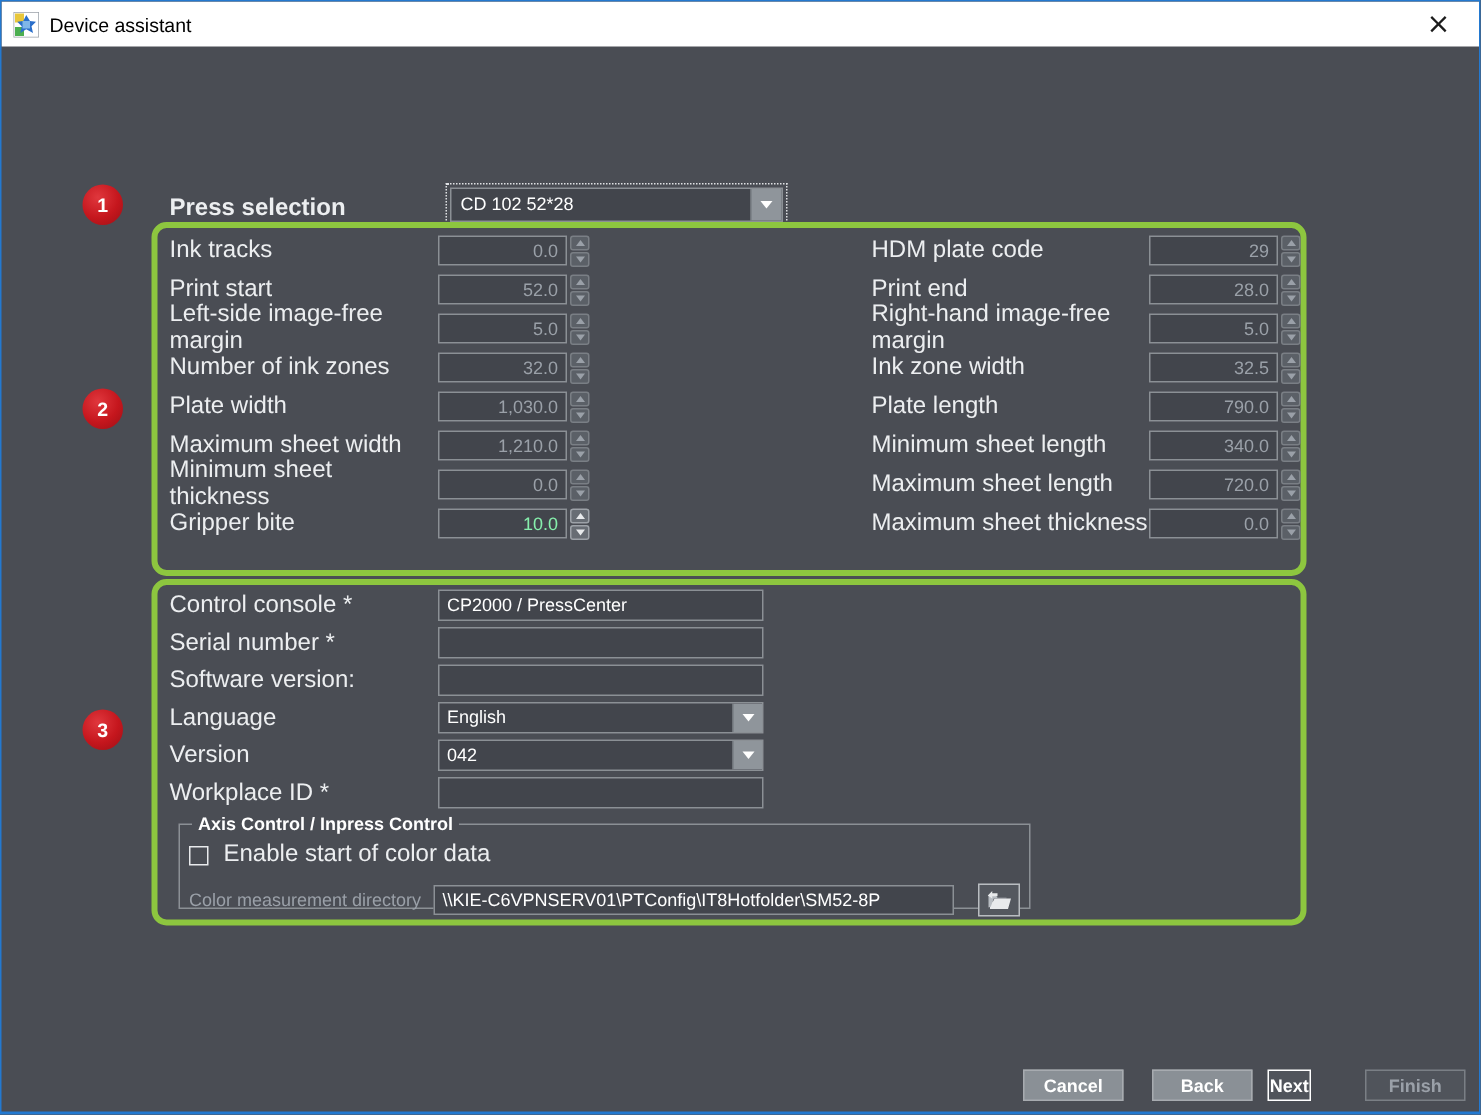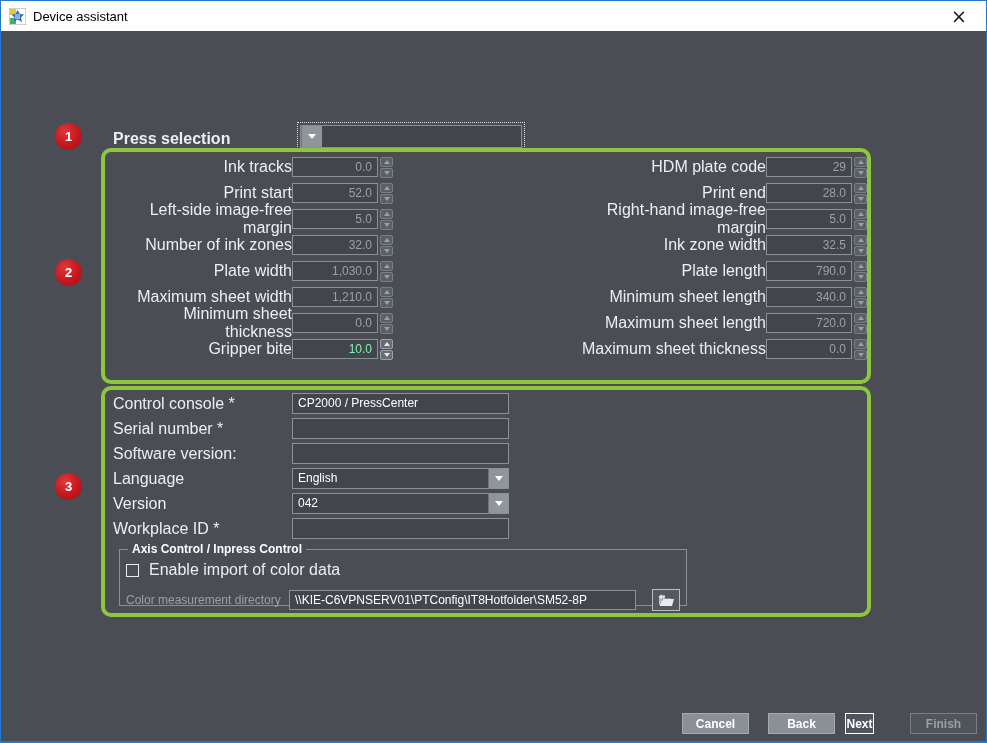--- a/index.html
+++ b/index.html
@@ -25,21 +25,21 @@
   
   .lbl { color: #eceef0; font-size: 16px; }
   .field {
     background: #42454c; border: 1px solid #8b9095; color: #9aa0a8;
     font-size: 12px; height: 20px; line-height: 18px; padding: 0 5px;
     overflow: hidden; white-space: nowrap;
   }
   .field.enabled { color: #86efac; }
   
   .nrow { display: flex; align-items: center; height: 26px; }
-  .nrow .nlabel { width: 179px; flex: 0 0 auto; text-align: right; }
+  .nrow .nlabel { width: 179px; flex: 0 0 auto; }
   .col-right .nrow .nlabel { width: 185px; }
   .nrow .nfield { width: 86px; flex: 0 0 auto; text-align: right; }
   .spin { margin-left: 2px; display: flex; flex-direction: column; gap: 1px; }
   .spin .sbtn {
     width: 13px; height: 10px; background: #5b6067; border: 1px solid #7a7f85;
     border-radius: 2px; position: relative; padding: 0; cursor: pointer;
   }
   .spin .tri { position: absolute; left: 50%; top: 50%; transform: translate(-50%,-50%);
     width: 0; height: 0; }
   .tri.up   { border-left: 3px solid transparent; border-right: 3px solid transparent; border-bottom: 4px solid #9aa0a8; }
@@ -125,20 +125,21 @@
     <button class="close-btn">×</button>
   </div>
 
   <div class="badge" id="badge-1">1</div>
   <div class="badge" id="badge-2">2</div>
   <div class="badge" id="badge-3">3</div>
 
   <span class="lbl press-label">Press selection</span>
   <div class="press-wrap">
     <div class="press-combo">
+      <span class="cval">CD 102 52*28</span>
       <span class="cbtn">
         <span class="chev"></span>
       </span>
     </div>
   </div>
 
   <div class="greenbox" id="box-params">
     <div class="col-left" id="params-left">
         <div class="nrow">
           <span class="lbl nlabel">Ink tracks</span>
@@ -372,21 +373,21 @@
         <div class="crow">
           <span class="lbl clabel">Workplace ID *</span>
           <span class="cfield"></span>
         </div>
       </div>
 
     <fieldset class="axis-fs">
       <legend>Axis Control / Inpress Control</legend>
       <div class="chk-row">
         <span class="checkbox"></span>
-        <span class="lbl">Enable import of color data</span>
+        <span class="lbl">Enable start of color data</span>
       </div>
       <div class="dir-row">
         <span class="dir-label">Color measurement directory</span>
         <span class="dir-field">\\KIE-C6VPNSERV01\PTConfig\IT8Hotfolder\SM52-8P</span>
         <button class="browse-btn">
           <svg width="18" height="14" viewBox="0 0 18 14">
             <path d="M3 13 L15 13 L17 6 L6 6 L5 8 L3 8 Z" fill="#e8eaec"></path>
             <path d="M2 12 L2 4 L7 4 L8 5.5 L14 5.5 L14 6 L5.5 6 L3.5 11.5 Z" fill="#b7bcc2"></path>
             <path d="M1.5 4 L4.5 1 L4.5 2.5 L8 2.5 L8 4.5 L4.5 4.5 L4.5 6 Z" fill="#e8eaec"></path>
           </svg>

